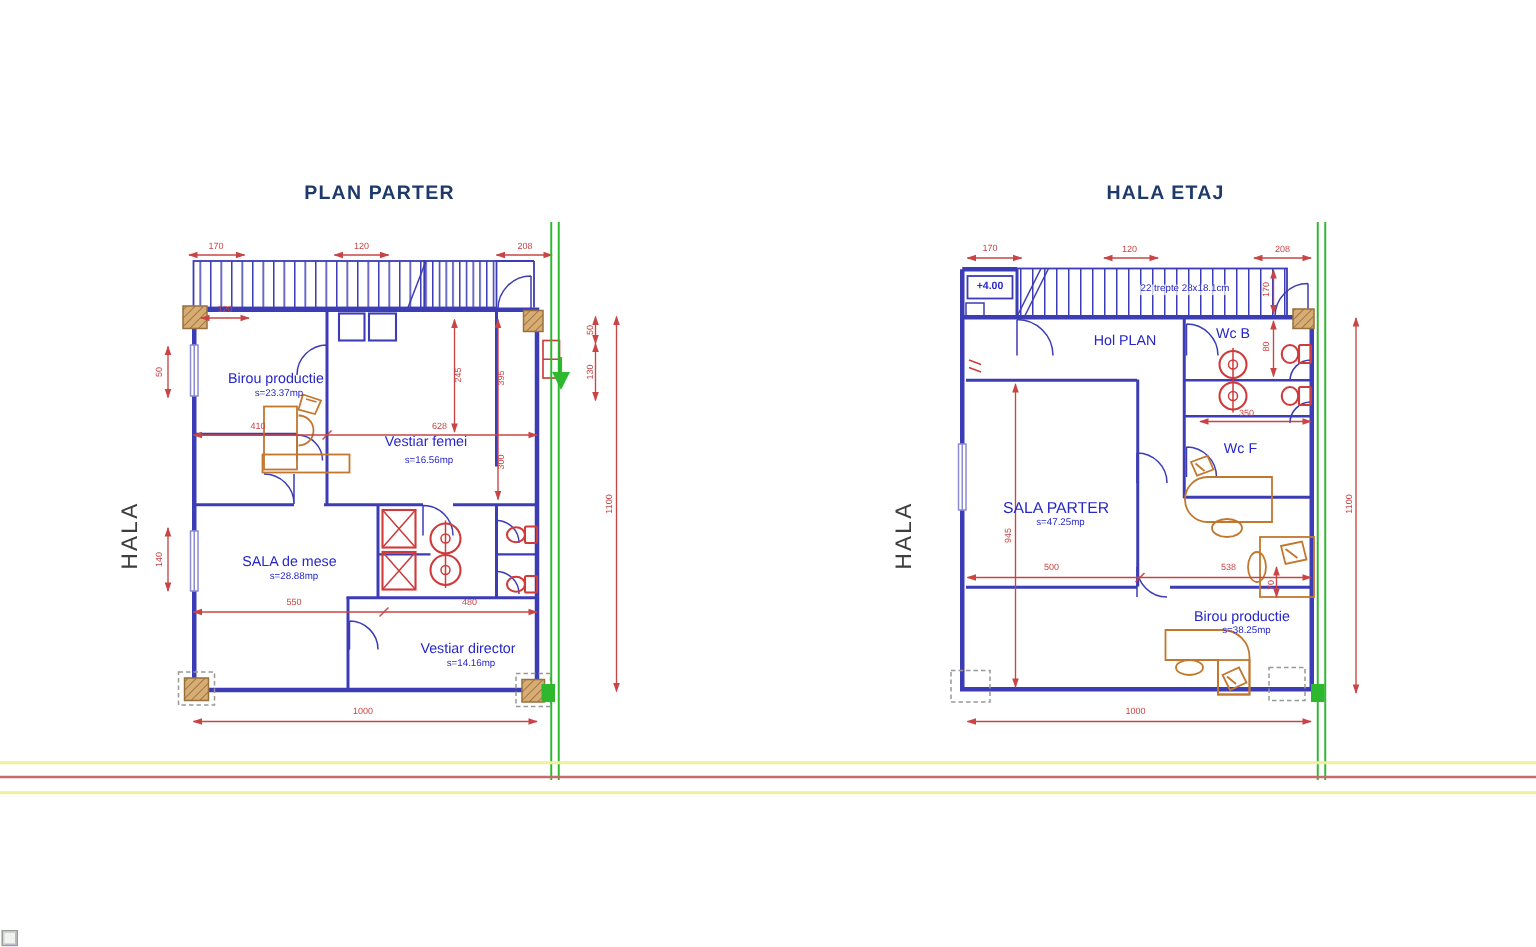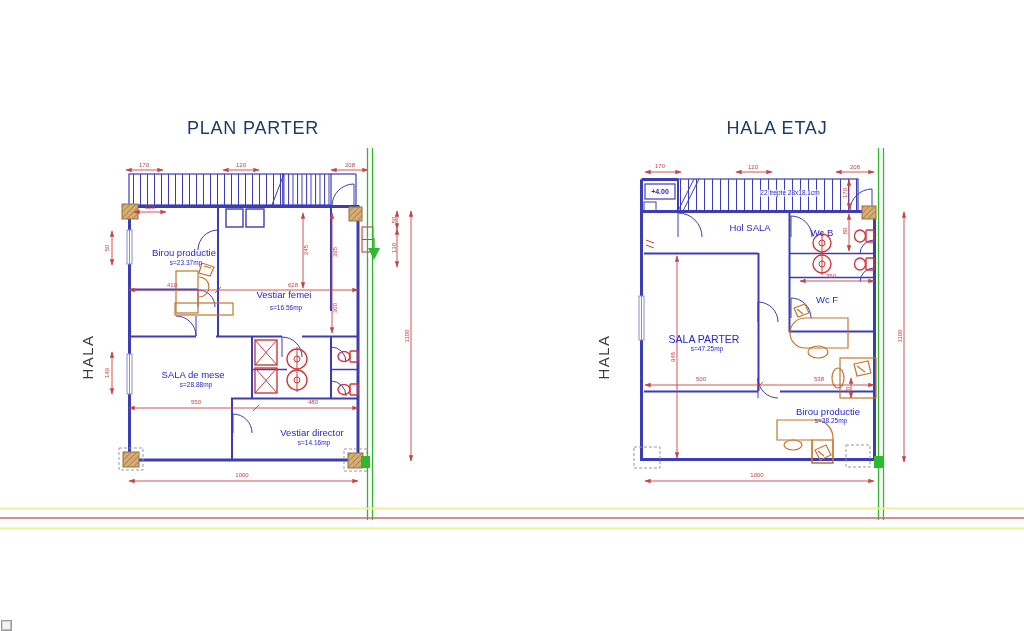--- a/index.html
+++ b/index.html
@@ -1,21 +1,21 @@
 <!DOCTYPE html>
 <html><head>
 <meta charset="utf-8">
 <style>
   html,body{margin:0;padding:0;background:#ffffff;}
   .canvas{position:relative;width:1024px;height:631px;background:#ffffff;overflow:hidden;
           font-family:"Liberation Sans",sans-serif;}
   svg{position:absolute;left:0;top:0;}
   .t{position:absolute;transform:translate(-50%,-50%);white-space:nowrap;line-height:1;}
   .rot{transform:translate(-50%,-50%) rotate(-90deg);}
-  .title{font-size:18px;font-weight:400;color:#1e3a6b;letter-spacing:.8px;}
+  .title{font-size:13px;font-weight:700;color:#1e3a6b;letter-spacing:.8px;}
   .hala{font-size:15px;font-weight:500;color:#3d3d3d;letter-spacing:1.5px;
         transform:translate(-50%,-50%) rotate(-90deg);}
   .room{font-size:9.5px;color:#2626c9;}
   .room.big{font-size:10.5px;}
   .area{font-size:6.5px;color:#2626c9;}
   .dim{font-size:6px;color:#c94444;}
   .note{font-size:6.5px;color:#2626c9;background:rgba(255,255,255,.72);padding:0 1px;}
   .level{font-size:7px;font-weight:700;color:#2626c9;}
   .mini-icon{position:absolute;left:1px;top:620px;width:9px;height:9px;background:#f2f2f2;
              border:1px solid #9a9a9a;box-shadow:inset 1px 1px 0 #cfd8cf, inset -1px -1px 0 #b9b9c9;}
@@ -284,22 +284,22 @@
   <span class="t dim rot" style="left:394px;top:248px">130</span>
   <span class="t dim rot" style="left:407px;top:336px">1100</span>
 </section>
 
 <section>
   <span class="t title" style="left:777px;top:128px">HALA ETAJ</span>
   <span class="t hala" style="left:603px;top:357px">HALA</span>
   <span class="t level" style="left:660px;top:191px">+4.00</span>
   <span class="t note" style="left:790px;top:193px">22 trepte 28x18.1cm</span>
 
-  <span class="t room" style="left:750px;top:228px">Hol  SALA</span>
-  <span class="t room" style="left:822px;top:233px">Wc B</span>
+  <span class="t room" style="left:750px;top:228px">Hol  PLAN</span>
+  <span class="t room" style="left:822px;top:223px">Wc B</span>
   <span class="t room" style="left:827px;top:300px">Wc F</span>
   <span class="t room big" style="left:704px;top:339px">SALA PARTER</span>
   <span class="t area" style="left:707px;top:349px">s=47.25mp</span>
   <span class="t room" style="left:828px;top:412px">Birou productie</span>
   <span class="t area" style="left:831px;top:421px">s=38.25mp</span>
 
   <span class="t dim" style="left:660px;top:166px">170</span>
   <span class="t dim" style="left:753px;top:167px">120</span>
   <span class="t dim" style="left:855px;top:167px">208</span>
   <span class="t dim rot" style="left:845px;top:193px">170</span>

